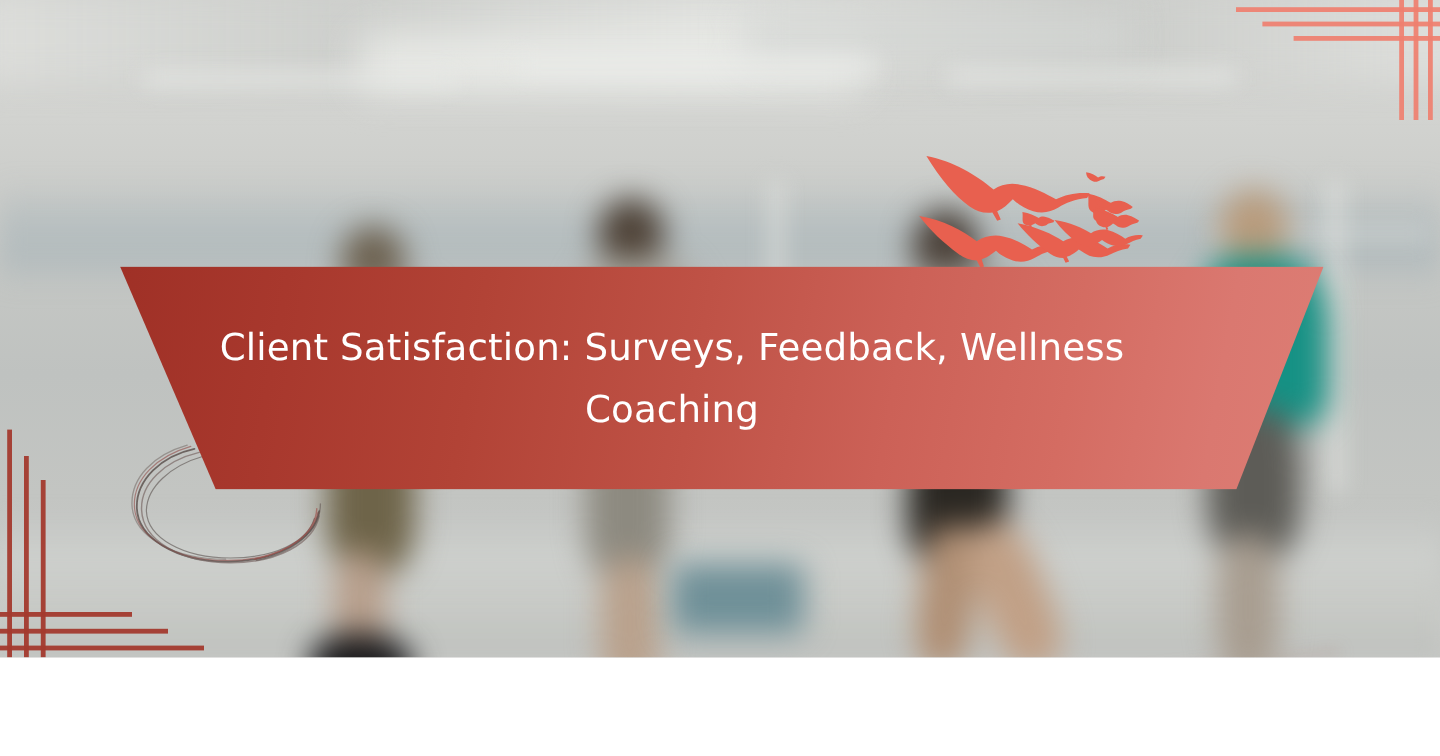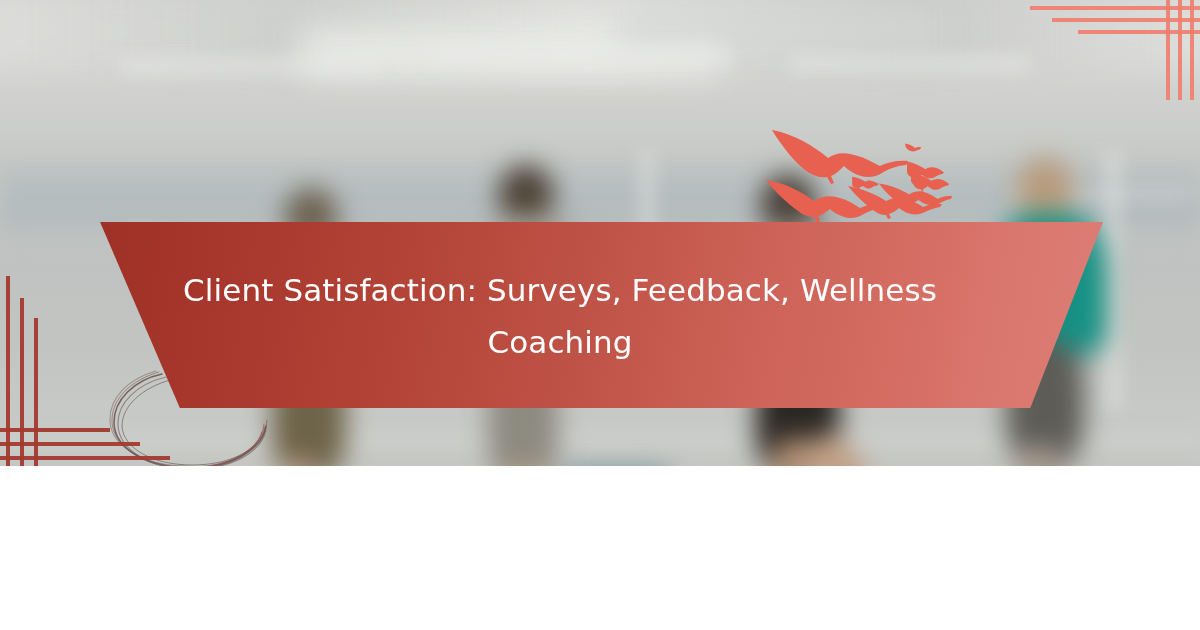--- a/index.html
+++ b/index.html
@@ -3,21 +3,21 @@
 <meta charset="utf-8">
 <style>
   html, body {
     margin: 0;
     padding: 0;
     background: #ffffff;
   }
   #canvas {
     position: relative;
     width: 1200px;
-    height: 466px;
+    height: 548px;
     overflow: hidden;
     font-family: "DejaVu Sans", "Liberation Sans", sans-serif;
     background: #c9cac6;
   }
 
   
   .bg-layer {
     position: absolute;
     inset: 0;
     overflow: hidden;

